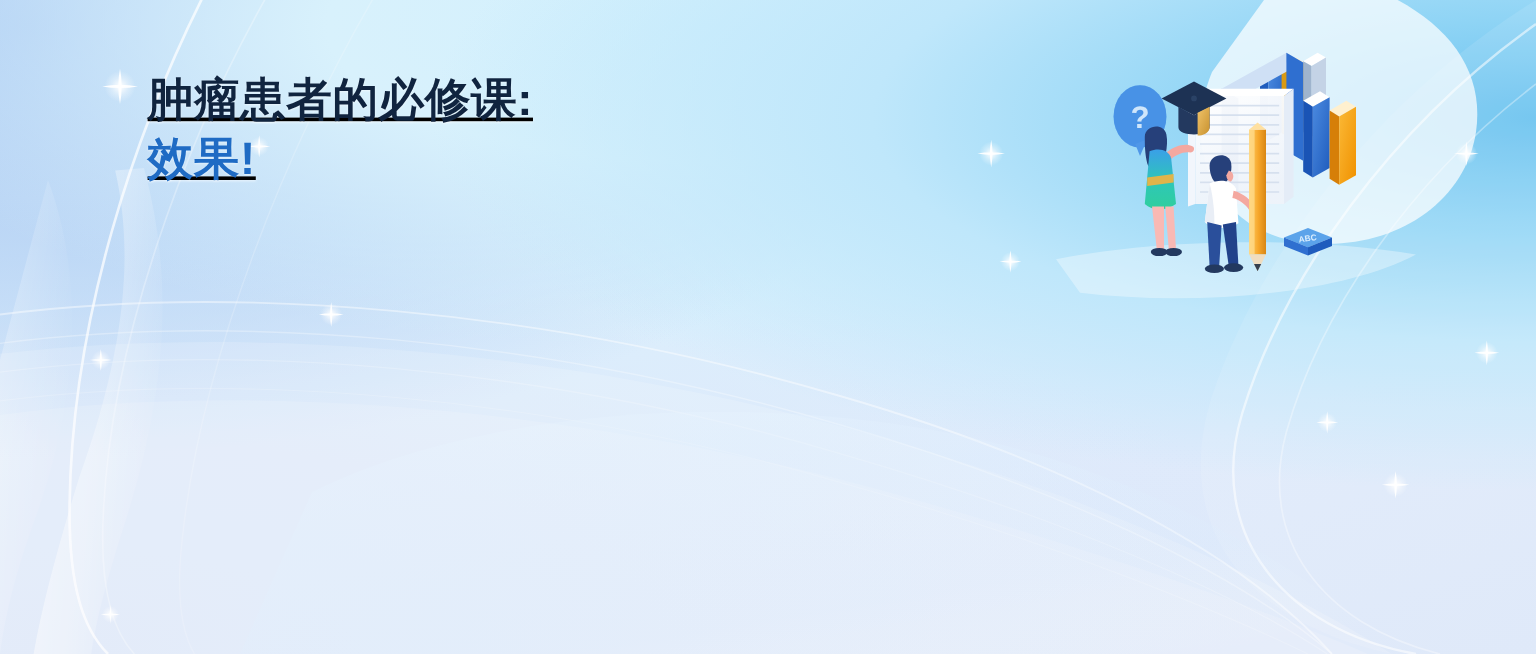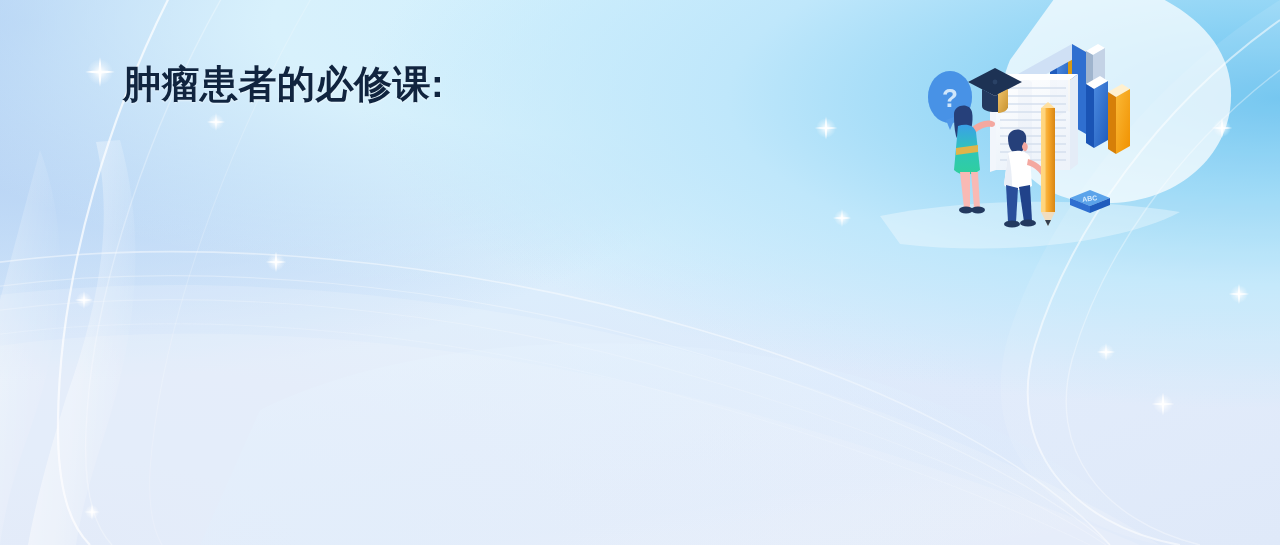--- a/index.html
+++ b/index.html
@@ -22,20 +22,21 @@
   .bgsvg { position:absolute; inset:0; width:1280px; height:545px; }
 
   
   .headline {
     position:absolute; left:123px; top:60px;
     line-height:1.30;
     font-weight:bold;
     letter-spacing:0.5px;
     white-space:nowrap;
     z-index:6;
+    text-decoration:underline;
   }
   .hl-line { display:block; font-size:38px; }
   .hl-1 { color:#10243f; text-shadow:0 1px 2px rgba(255,255,255,.55); }
   .hl-2, .hl-3 { color:#1f6bc4; text-shadow:0 1px 2px rgba(255,255,255,.55); }
 
   
   .illus { position:absolute; left:900px; top:22px; width:250px; height:215px; z-index:5; }
 
   
   .spark { position:absolute; z-index:4; pointer-events:none; }
@@ -93,20 +94,21 @@
     <path d="M-40,316 C190,278 470,310 700,378 C880,430 1030,494 1106,545" fill="none" stroke="#ffffff" stroke-opacity="0.22" stroke-width="1.1"></path>
     <path d="M-40,340 C190,302 470,334 700,402 C880,452 1022,512 1090,545" fill="none" stroke="#ffffff" stroke-opacity="0.18" stroke-width="1"></path>
 
     <path d="M260,410 C420,330 700,320 900,390 C1030,436 1120,500 1160,545 L200,545 Z" fill="url(#rb3)" opacity="0.45"></path>
 
     <path d="M880,216 C960,200 1080,196 1180,212 C1120,244 1000,256 900,244 Z" fill="#ffffff" opacity="0.35"></path>
   </svg>
 
   <div class="headline">
     <span class="hl-line hl-1">肿瘤患者的必修课:</span>
+    <span class="hl-line hl-3">效果!</span>
   </div>
 
   <svg class="illus" viewBox="0 0 250 215" aria-hidden="true">
     <defs>
       <linearGradient id="pgTop" x1="0" y1="0" x2="0.4" y2="1">
         <stop offset="0%" stop-color="#ffffff"></stop>
           <stop offset="100%" stop-color="#eef3fa"></stop>
       </linearGradient>
       <linearGradient id="blueSpine" x1="0" y1="0" x2="1" y2="1">
         <stop offset="0%" stop-color="#4b8ae0"></stop>

